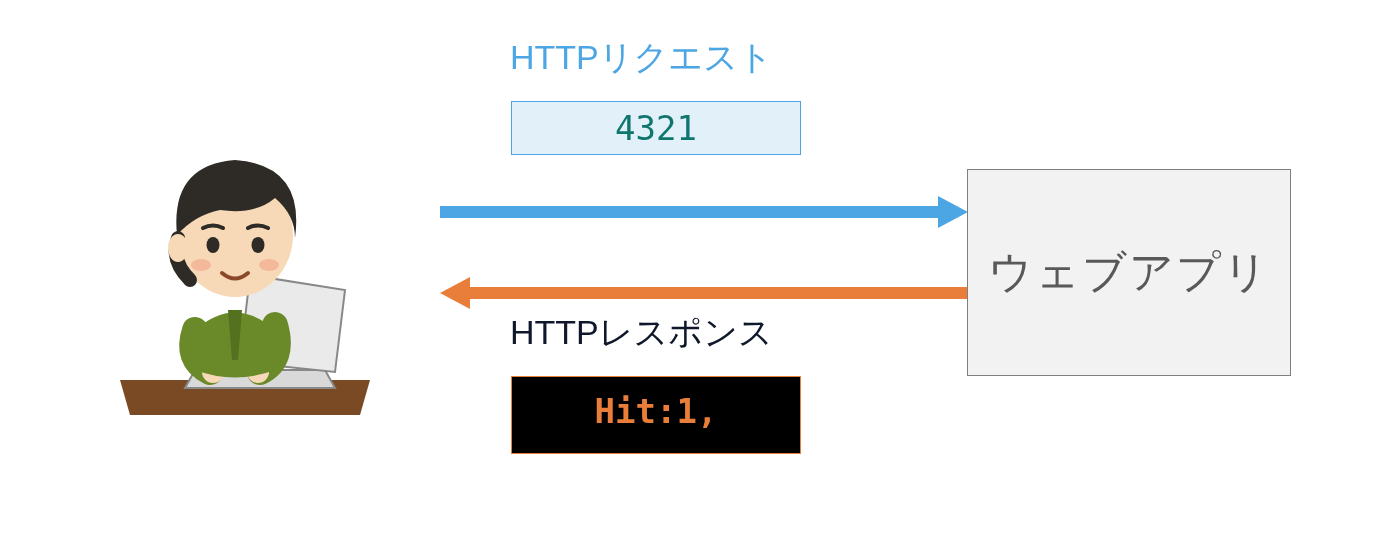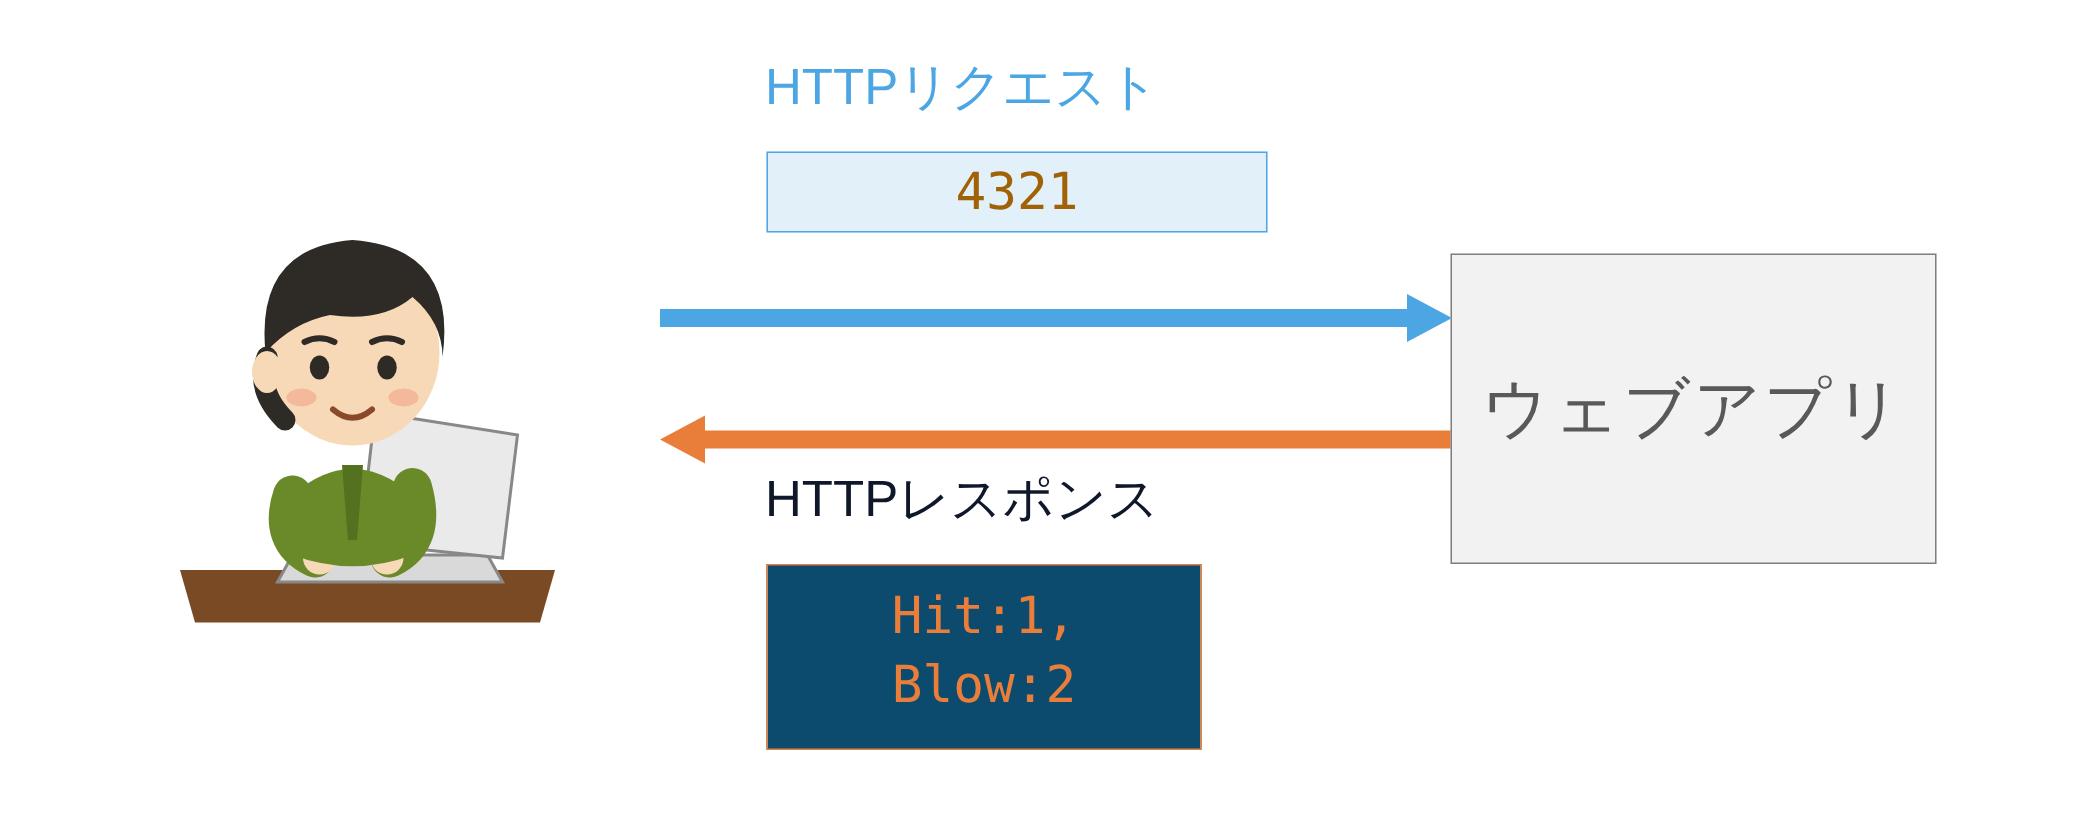--- a/index.html
+++ b/index.html
@@ -63,34 +63,35 @@
     position: absolute;
     text-align: center;
     font-family: "Menlo", "Consolas", monospace;
     font-size: 34px;
     padding: 6px 4px;
     box-sizing: border-box;
   }
   .request-data {
     left: 511px;
     top: 101px;
-    width: 334px;
+    width: 290px;
     background: #e2f0fa;
     border: 1px solid #4ca6e3;
-    color: #a16207;
+    color: #0f766e;
   }
   .response-data {
     left: 511px;
     top: 376px;
     width: 290px;
-    background: #0c4a6e;
+    background: #000000;
     border: 1px solid #e97e3a;
     color: #e97e3a;
     line-height: 1.35;
     padding: 12px 4px 18px;
+    font-weight: bold;
   }
 
   
   .arrow {
     position: absolute;
     height: 0;
   }
   .arrow.blue {
     left: 440px;
     top: 206px;
@@ -170,20 +171,19 @@
   <div class="data-box request-data">4321</div>
 
   <div class="arrow blue"></div>
 
   <div class="arrow orange"></div>
 
   <div class="label response-label">HTTPレスポンス</div>
 
   <div class="data-box response-data">
     <span>Hit:1,</span><br>
-    <span>Blow:2</span>
   </div>
 
   <div class="webapp-box">
     <span class="webapp-label">ウェブアプリ</span>
   </div>
 
 </div>
 
 </body></html>

